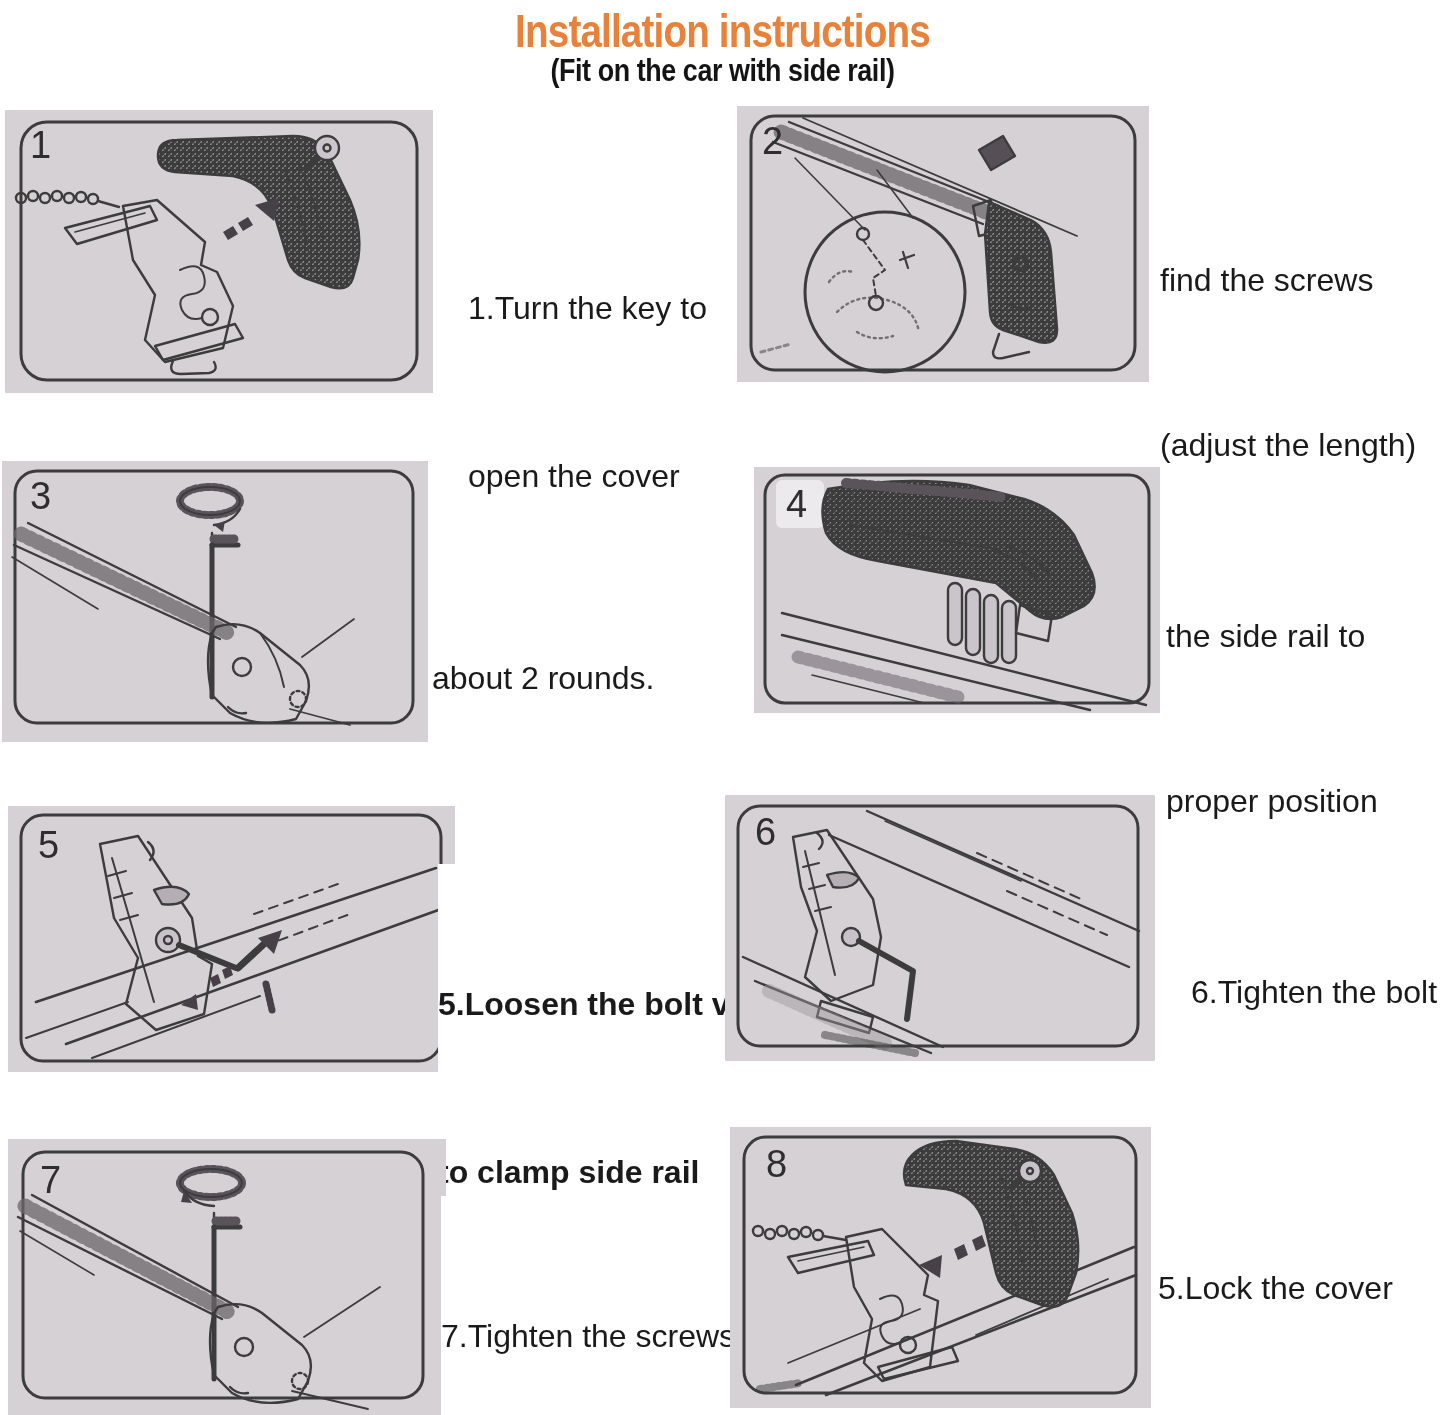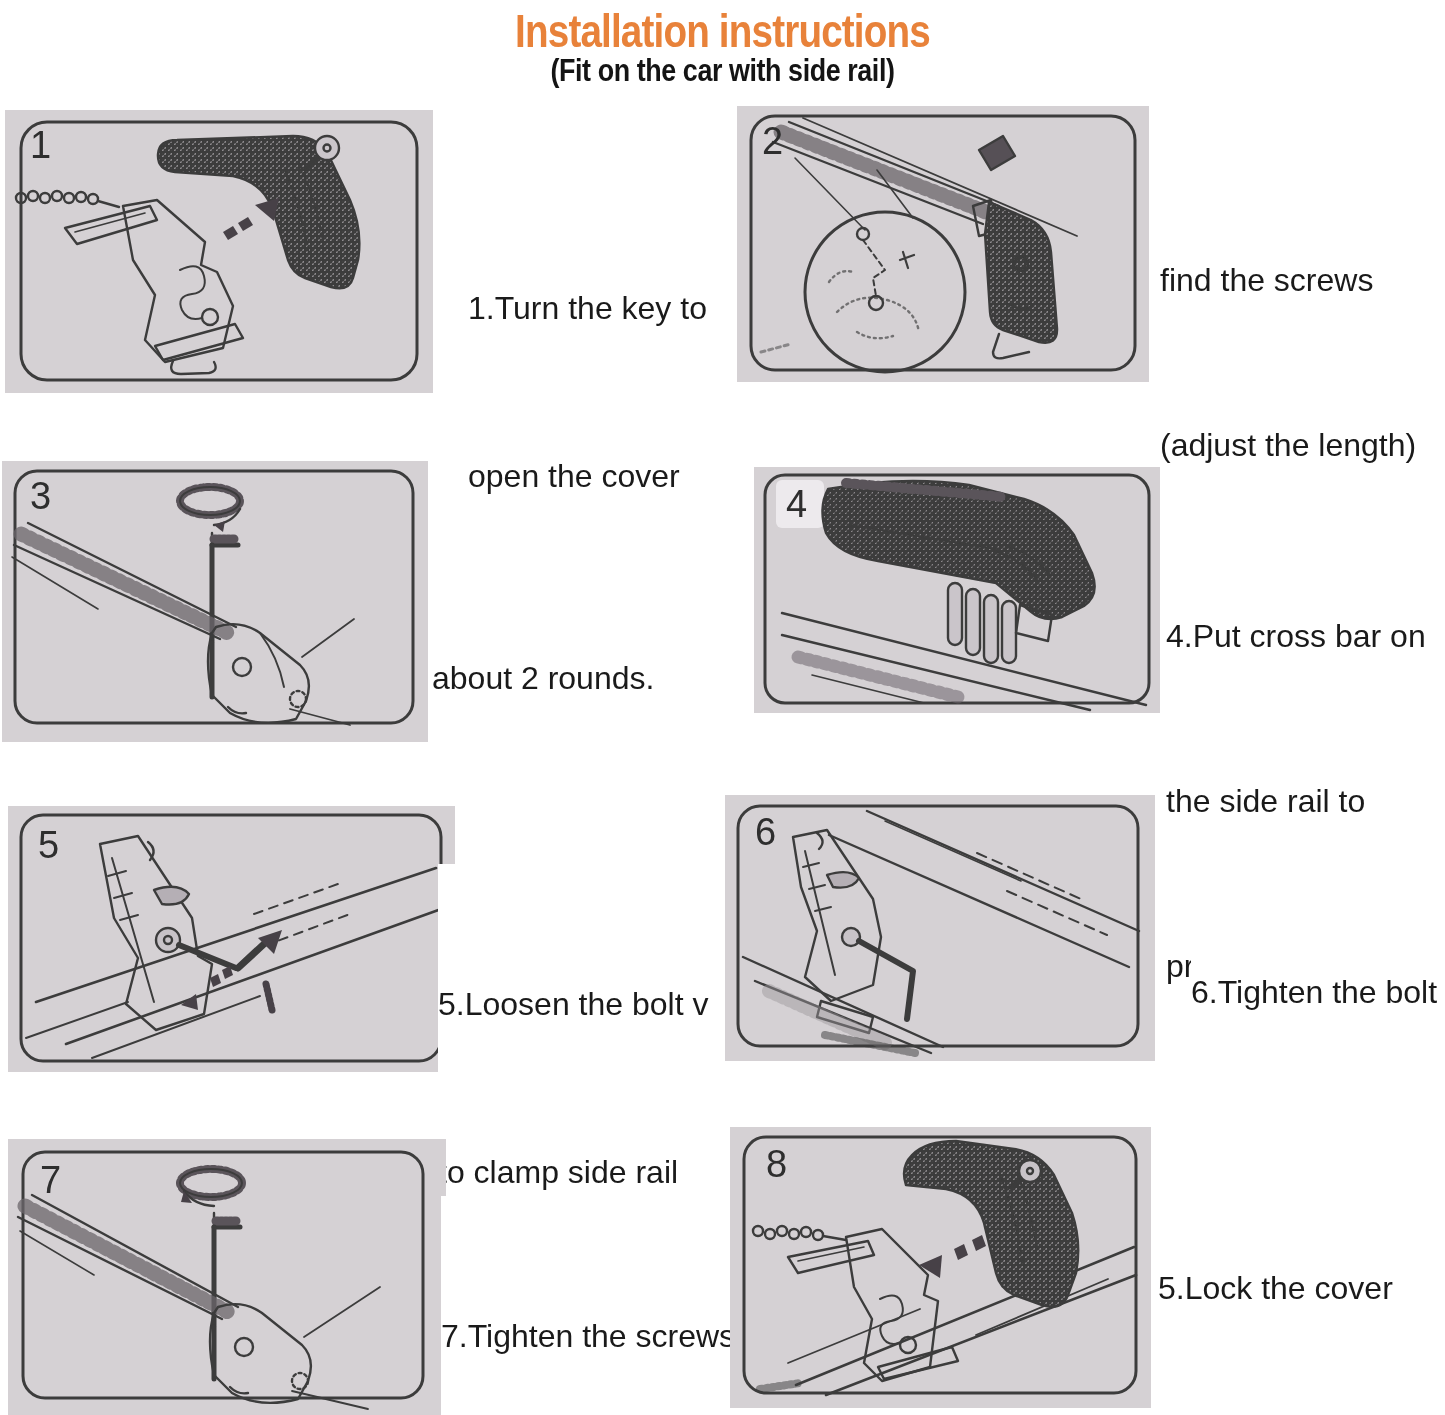--- a/index.html
+++ b/index.html
@@ -200,21 +200,20 @@
     <g>
       <path d="M28,146 L392,238"></path>
       <path d="M28,168 L336,243"></path>
       <path d="M44,190 L204,230" stroke-width="13" stroke-dasharray="3 6" stroke="#6b656b" opacity=".55"></path>
       <path d="M58,208 L170,236" stroke-width="1.6"></path>
     </g>
   </svg>
   <div class="pnum" style="left:32px;top:18px;">4</div>
 </div>
 <div class="caption" style="left:1166px;top:499px;line-height:55px;">
-  <div>4.Put cross bar on</div>
   <div>the side rail to</div>
   <div>proper position</div>
 </div>
 
 <div class="panel" style="left:8px;top:806px;width:447px;height:266px;">
   <svg class="art" viewBox="0 0 447 266">
     <rect x="13" y="9" width="420" height="246" rx="22" stroke-width="3"></rect>
     <g>
       <path d="M28,196 L428,62" stroke-width="2.6"></path>
       <path d="M58,238 L436,102" stroke-width="2.6"></path>
@@ -241,21 +240,21 @@
       <path d="M258,178 l6,26" stroke-width="7" stroke-dasharray="2.5 2.5" stroke="#474147"></path>
     </g>
     <g>
       <path d="M214,164 l8,-4 l3,9 l-8,4 Z" fill="#474147" stroke="none"></path>
       <path d="M202,172 l8,-4 l3,9 l-8,4 Z" fill="#474147" stroke="none"></path>
       <path d="M188,188 l-15,11 l17,5 Z" fill="#474147" stroke="none"></path>
     </g>
   </svg>
   <div class="pnum" style="left:30px;top:20px;">5</div>
 </div>
-<div class="caption" style="left:438px;top:864px;">
+<div class="caption" style="left:438px;top:864px;font-weight:bold;">
   <div>5.Loosen the bolt v</div>
   <div>to clamp side rail</div>
 </div>
 
 <div class="panel" style="left:725px;top:795px;width:430px;height:266px;">
   <svg class="art" viewBox="0 0 430 266">
     <rect x="13" y="11" width="400" height="240" rx="22" stroke-width="3"></rect>
     <g>
       <path d="M142,16 L414,136"></path>
       <path d="M104,40 L404,172"></path>

